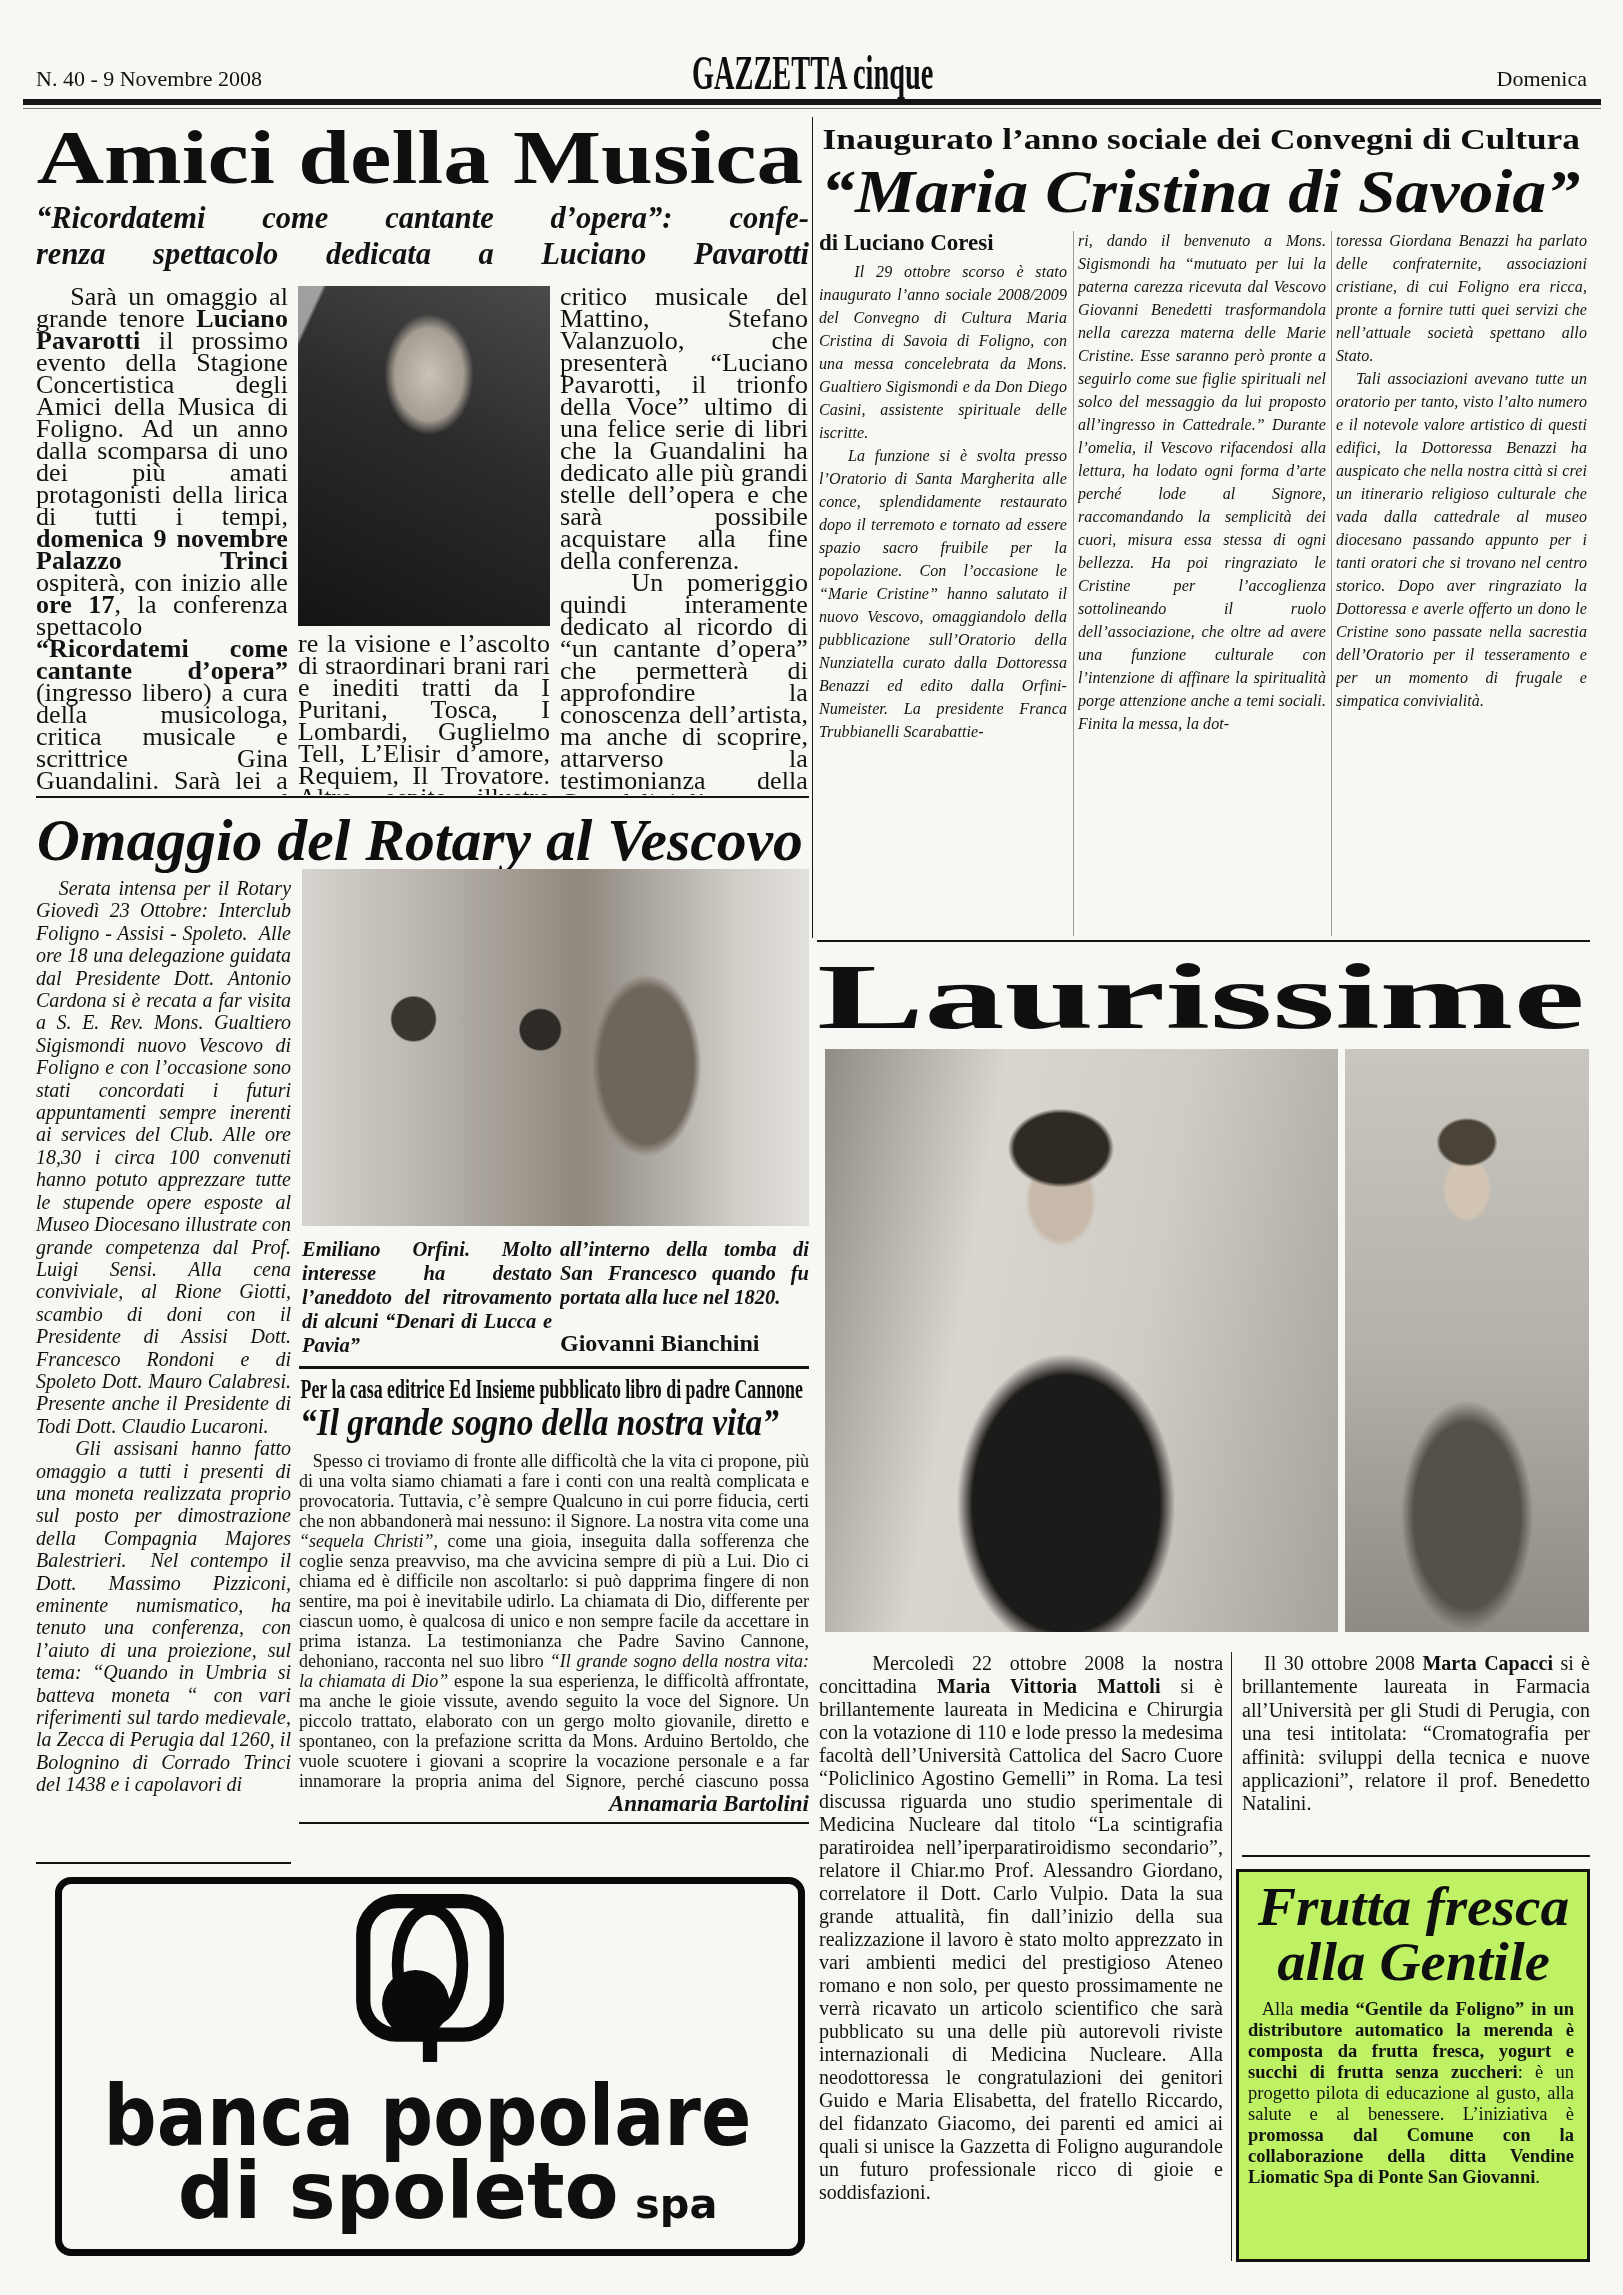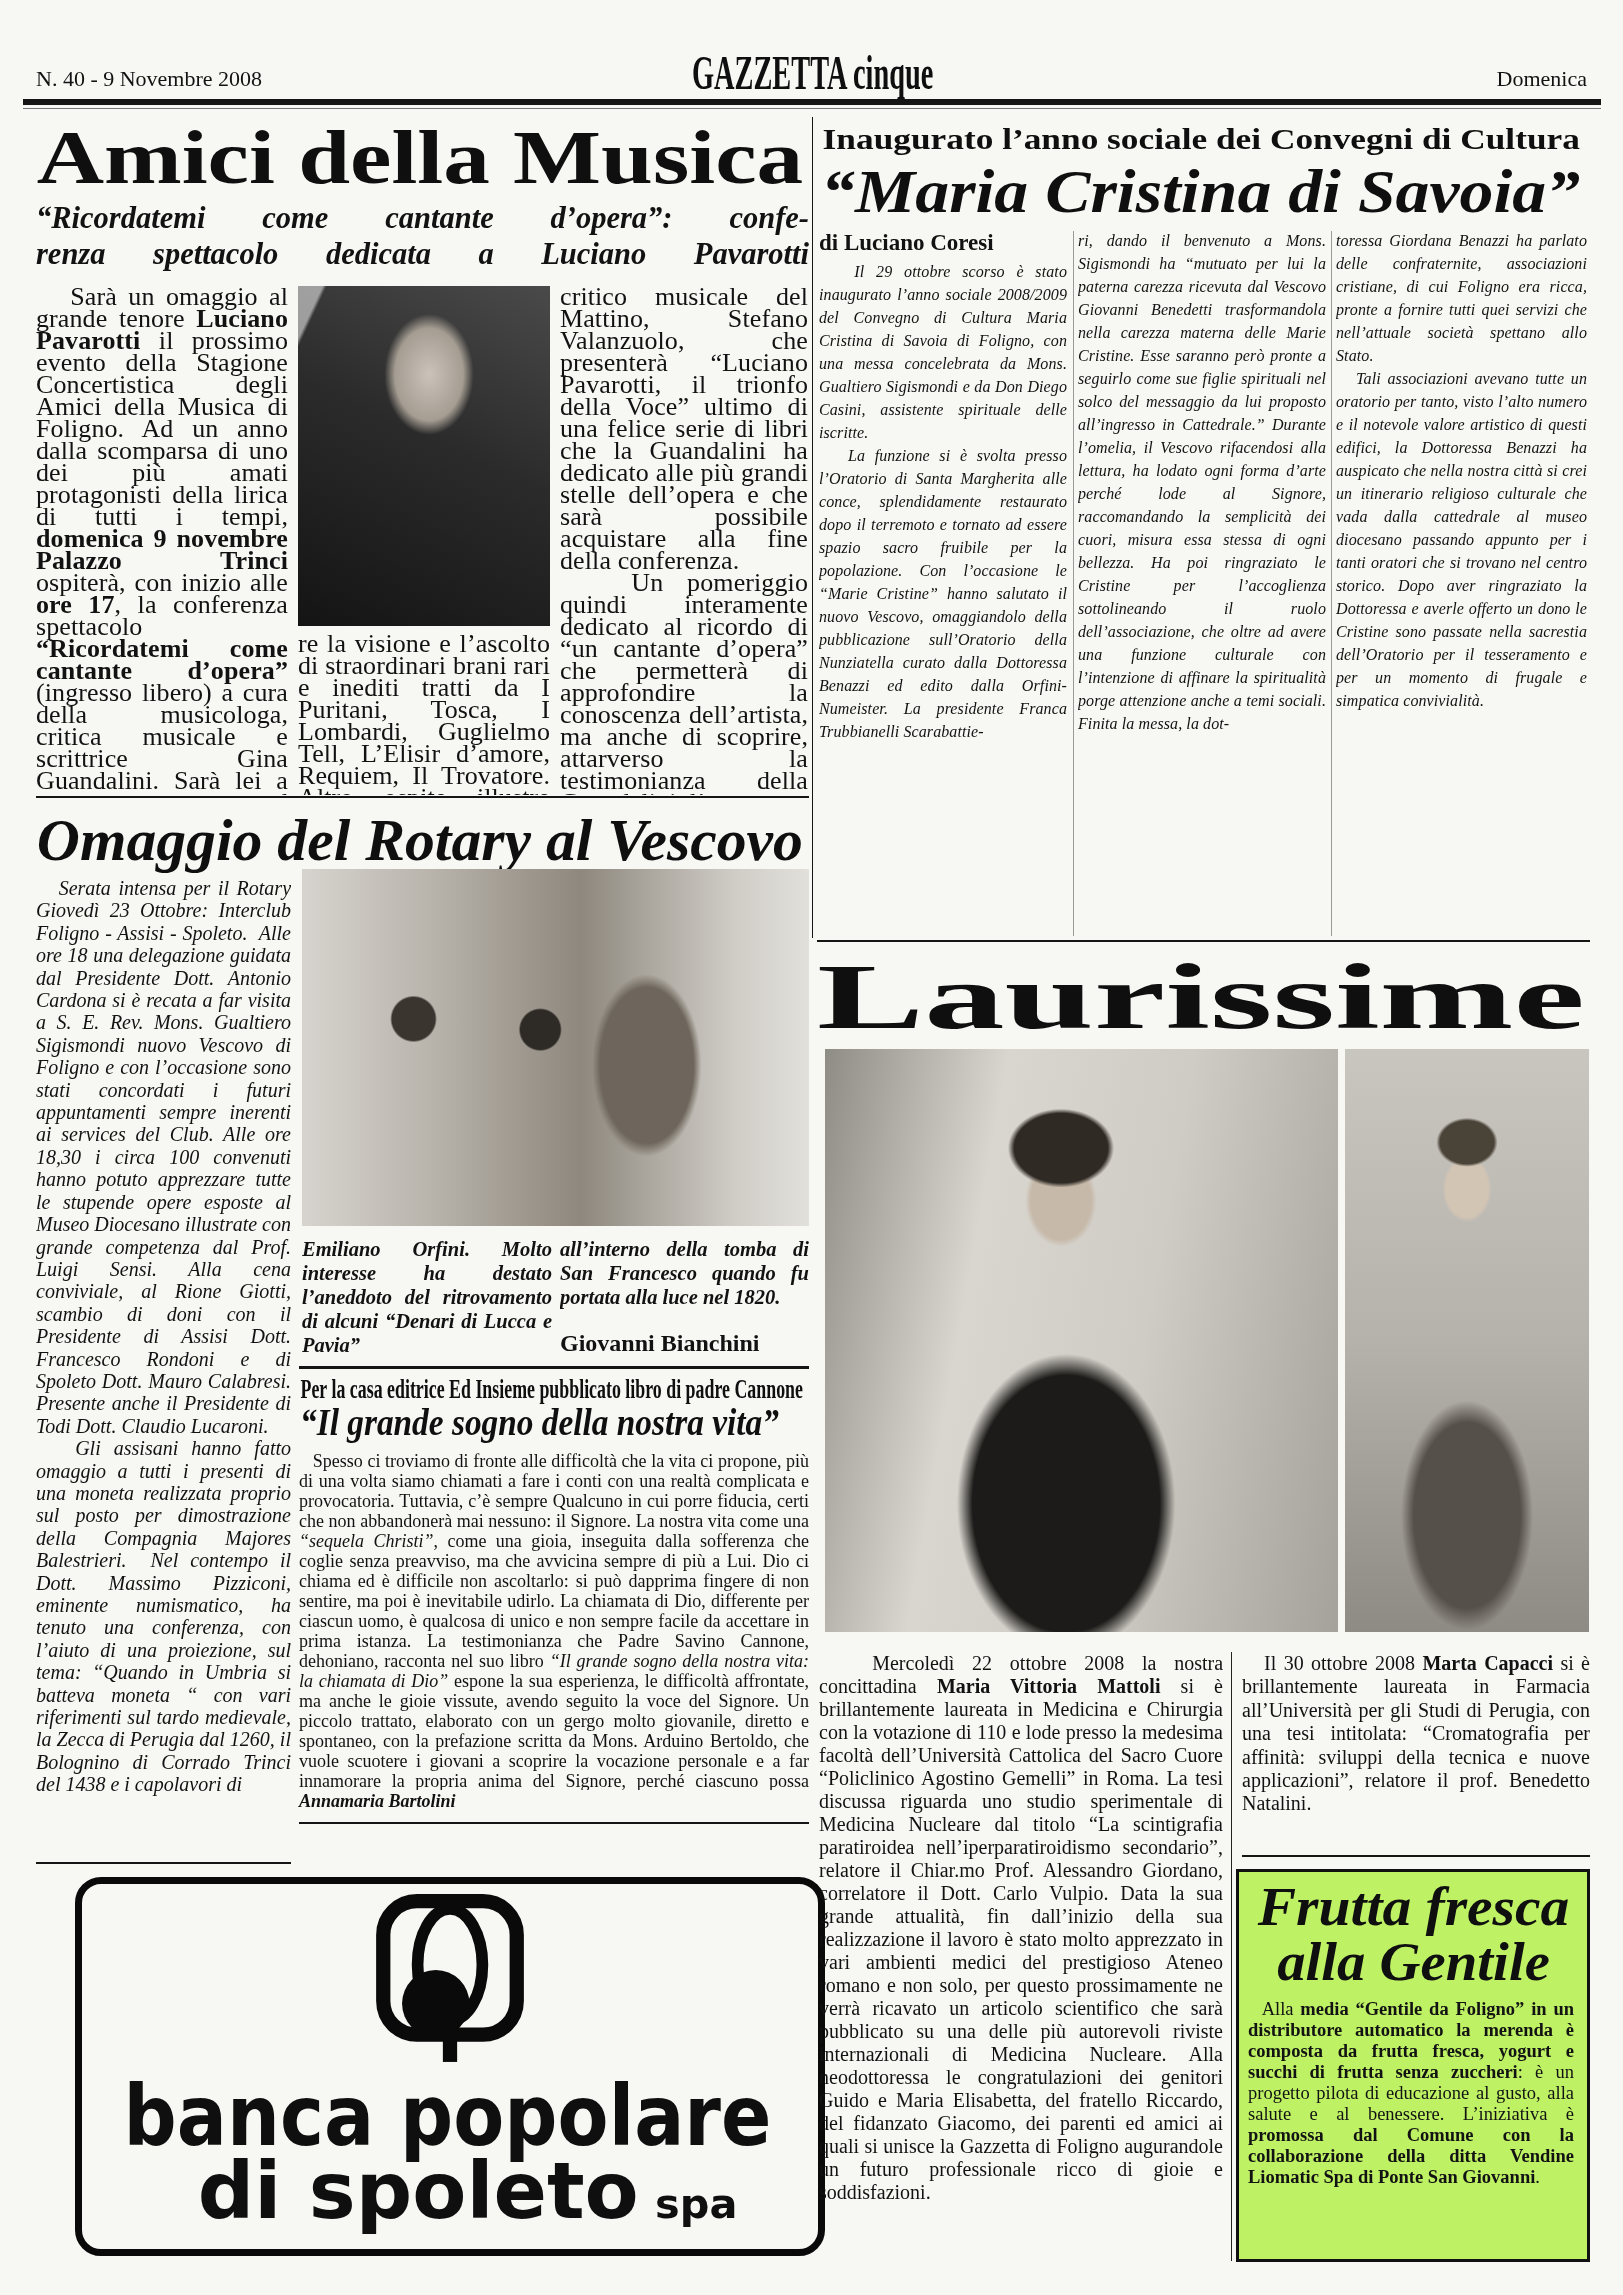--- a/index.html
+++ b/index.html
@@ -72,26 +72,26 @@
 
   <div class="abs rule" style="left:299px;top:1366px;width:510px;height:2.6px;"></div>
 
   <svg class="abs" style="left:299px;top:1373px;" width="510" height="31" viewBox="0 0 785 48">
     <text class="hl" x="0" y="38" font-size="41" textLength="778" lengthAdjust="spacingAndGlyphs">Per la casa editrice Ed Insieme pubblicato libro di padre Cannone</text>
   </svg>
   <svg class="abs" style="left:299px;top:1401px;" width="510" height="44" viewBox="0 0 785 68">
     <text class="hl" x="0" y="52" font-size="58" font-style="italic" textLength="740" lengthAdjust="spacingAndGlyphs">“Il grande sogno della nostra vita”</text>
   </svg>
   <div class="abs clip just prew" style="left:299px;top:1451px;width:510px;height:339px;font-size:18px;line-height:20px;">   Spesso ci troviamo di fronte alle difficoltà che la vita ci propone, più di una volta siamo chiamati a fare i conti con una realtà complicata e provocatoria. Tuttavia, c’è sempre Qualcuno in cui porre fiducia, certi che non abbandonerà mai nessuno: il Signore. La nostra vita come una <i>“sequela Christi”</i>, come una gioia, inseguita dalla sofferenza che coglie senza preavviso, ma che avvicina sempre di più a Lui. Dio ci chiama ed è difficile non ascoltarlo: si può dapprima fingere di non sentire, ma poi è inevitabile udirlo. La chiamata di Dio, differente per ciascun uomo, è qualcosa di unico e non sempre facile da accettare in prima istanza. La testimonianza che Padre Savino Cannone, dehoniano, racconta nel suo libro <i>“Il grande sogno della nostra vita: la chiamata di Dio”</i> espone la sua esperienza, le difficoltà affrontate, ma anche le gioie vissute, avendo seguito la voce del Signore. Un piccolo trattato, elaborato con un gergo molto giovanile, diretto e spontaneo, con la prefazione scritta da Mons. Arduino Bertoldo, che vuole scuotere i giovani a scoprire la vocazione personale e a far innamorare la propria anima del Signore, perché ciascuno possa realizzare il grande sogno della vita all’insegna della chiamata di Dio.</div>
-  <div class="abs bold ital" style="left:299px;top:1791px;width:510px;font-size:18px;text-align:left;">Annamaria Bartolini</div>
+  <div class="abs bold ital" style="left:299px;top:1791px;width:510px;font-size:23px;text-align:right;">Annamaria Bartolini</div>
 
   <div class="abs rule" style="left:299px;top:1822px;width:510px;height:1.9px;"></div>
   <div class="abs rule" style="left:36px;top:1862px;width:255px;height:1.9px;"></div>
 
-  <div class="abs" style="left:55px;top:1877px;width:736px;height:365px;border:7.8px solid #0a0a0a;border-radius:26px;margin-left:20px;">
+  <div class="abs" style="left:55px;top:1877px;width:736px;height:365px;border:7.8px solid #0a0a0a;border-radius:16px;">
     <svg class="abs" style="left:287px;top:7.8px;" width="162" height="174" viewBox="0 0 250 268">
       <rect x="22" y="14" width="206" height="206" rx="52" fill="none" stroke="#0a0a0a" stroke-width="22"></rect>
       <ellipse cx="125" cy="112" rx="50" ry="86" fill="none" stroke="#0a0a0a" stroke-width="18"></ellipse>
       <circle cx="103" cy="172" r="52" fill="#0a0a0a"></circle>
       <rect x="114" y="196" width="22" height="66" fill="#0a0a0a"></rect>
     </svg>
     <svg class="abs" style="left:5.2px;top:188px;" width="721" height="92" viewBox="0 0 1110 142">
       <text class="sans" x="55" y="112" font-size="128" font-weight="bold" textLength="1000" lengthAdjust="spacingAndGlyphs">banca popolare</text>
     </svg>
     <svg class="abs" style="left:5.2px;top:268px;" width="721" height="83" viewBox="0 0 1110 128">

